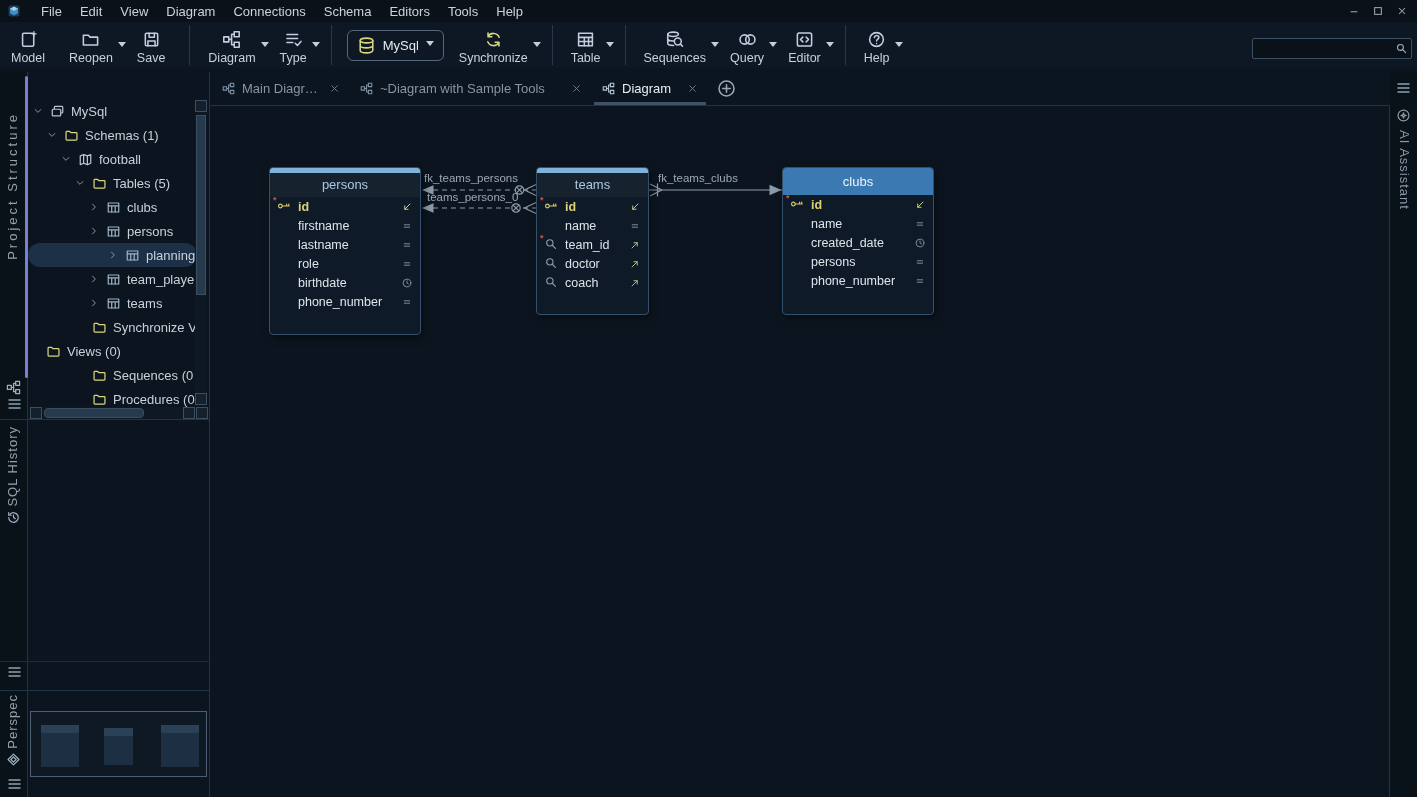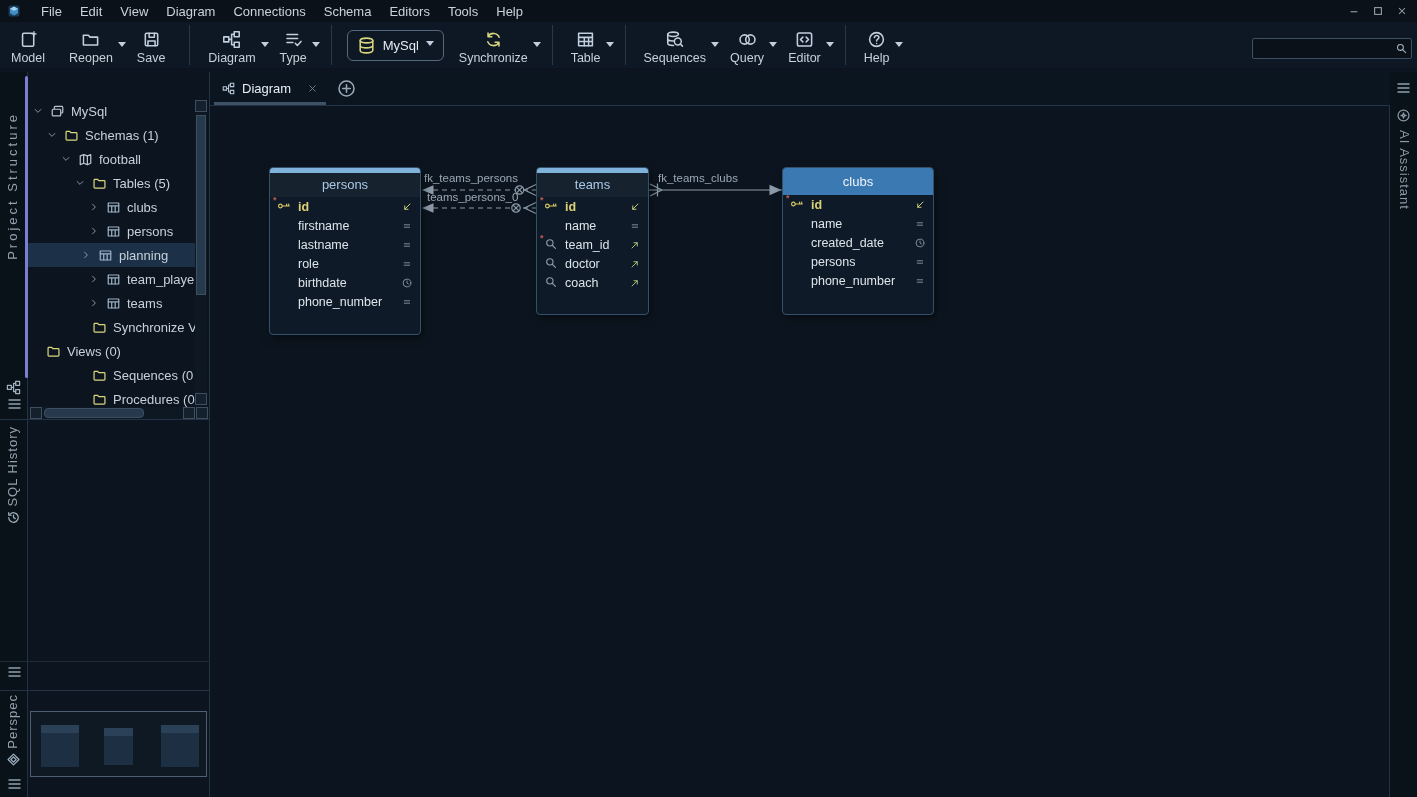--- a/index.html
+++ b/index.html
@@ -293,20 +293,52 @@
             <circle cx="6.7" cy="6.7" r="3.6"></circle>
             <path d="M9.4 9.4l3.7 3.7"></path>
           </svg></span>
     </div>
     <span class="gear-btn"><svg viewBox="0 0 16 16" fill="none" stroke="currentColor" stroke-width="1.3" stroke-linecap="round" stroke-linejoin="round">
           <circle cx="8" cy="8" r="2.3"></circle>
           <path d="M8 1.8v2M8 12.2v2M1.8 8h2M12.2 8h2M3.6 3.6L5 5M11 11l1.4 1.4M12.4 3.6L11 5M5 11l-1.4 1.4"></path>
         </svg></span>
     <span class="caret gear-caret"></span>
     <div class="tabs" id="tabs">
+        <div class="tab" style="width: 138px;">
+          <span class="t-ic" style="display: inline-flex;">
+            <svg viewBox="0 0 16 16" fill="none" stroke="currentColor" stroke-width="1.3" stroke-linecap="round" stroke-linejoin="round">
+              <rect x="1.5" y="5.8" width="4.2" height="4.2"></rect>
+              <rect x="10.3" y="1.5" width="4.2" height="4.2"></rect>
+              <rect x="10.3" y="10.3" width="4.2" height="4.2"></rect>
+              <path d="M5.7 7.9h2.4V3.6h2.2M8.1 7.9v4.5h2.2"></path>
+            </svg>
+          </span>
+          <span class="t-label">Main Diagram</span>
+          <span class="t-x" style="display: inline-flex;">
+            <svg viewBox="0 0 16 16" fill="none" stroke="currentColor" stroke-width="1.3" stroke-linecap="round" stroke-linejoin="round">
+              <path d="M4 4l8 8M12 4l-8 8"></path>
+            </svg>
+          </span>
+        </div>
+        <div class="tab" style="width: 242px;">
+          <span class="t-ic" style="display: inline-flex;">
+            <svg viewBox="0 0 16 16" fill="none" stroke="currentColor" stroke-width="1.3" stroke-linecap="round" stroke-linejoin="round">
+              <rect x="1.5" y="5.8" width="4.2" height="4.2"></rect>
+              <rect x="10.3" y="1.5" width="4.2" height="4.2"></rect>
+              <rect x="10.3" y="10.3" width="4.2" height="4.2"></rect>
+              <path d="M5.7 7.9h2.4V3.6h2.2M8.1 7.9v4.5h2.2"></path>
+            </svg>
+          </span>
+          <span class="t-label">~Diagram with Sample Tools</span>
+          <span class="t-x" style="display: inline-flex;">
+            <svg viewBox="0 0 16 16" fill="none" stroke="currentColor" stroke-width="1.3" stroke-linecap="round" stroke-linejoin="round">
+              <path d="M4 4l8 8M12 4l-8 8"></path>
+            </svg>
+          </span>
+        </div>
         <div class="tab active" style="width: 116px;">
           <span class="t-ic" style="display: inline-flex;">
             <svg viewBox="0 0 16 16" fill="none" stroke="currentColor" stroke-width="1.3" stroke-linecap="round" stroke-linejoin="round">
               <rect x="1.5" y="5.8" width="4.2" height="4.2"></rect>
               <rect x="10.3" y="1.5" width="4.2" height="4.2"></rect>
               <rect x="10.3" y="10.3" width="4.2" height="4.2"></rect>
               <path d="M5.7 7.9h2.4V3.6h2.2M8.1 7.9v4.5h2.2"></path>
             </svg>
           </span>
           <span class="t-label">Diagram</span>
@@ -432,21 +464,21 @@
             </svg>
           </span>
           <span class="tree-ic c-bluegray" style="display: inline-flex;">
             <svg viewBox="0 0 16 16" fill="none" stroke="currentColor" stroke-width="1.3" stroke-linecap="round" stroke-linejoin="round">
               <rect x="2.4" y="3.2" width="11.2" height="9.6"></rect>
               <path d="M2.4 6.2h11.2M6.1 6.2v6.6M9.8 6.2v6.6"></path>
             </svg>
           </span>
           <span>persons</span>
         </div>
-        <div class="tree-row selected" style="padding-left: 52px;">
+        <div class="tree-row selected" style="padding-left: 79px; border-radius: 12px;">
           <span class="expander" style="display: inline-flex;">
             <svg viewBox="0 0 16 16" fill="none" stroke="currentColor" stroke-width="1.3" stroke-linecap="round" stroke-linejoin="round">
               <path d="M6 4.2L9.8 8 6 11.8"></path>
             </svg>
           </span>
           <span class="tree-ic c-bluegray" style="display: inline-flex;">
             <svg viewBox="0 0 16 16" fill="none" stroke="currentColor" stroke-width="1.3" stroke-linecap="round" stroke-linejoin="round">
               <rect x="2.4" y="3.2" width="11.2" height="9.6"></rect>
               <path d="M2.4 6.2h11.2M6.1 6.2v6.6M9.8 6.2v6.6"></path>
             </svg>

